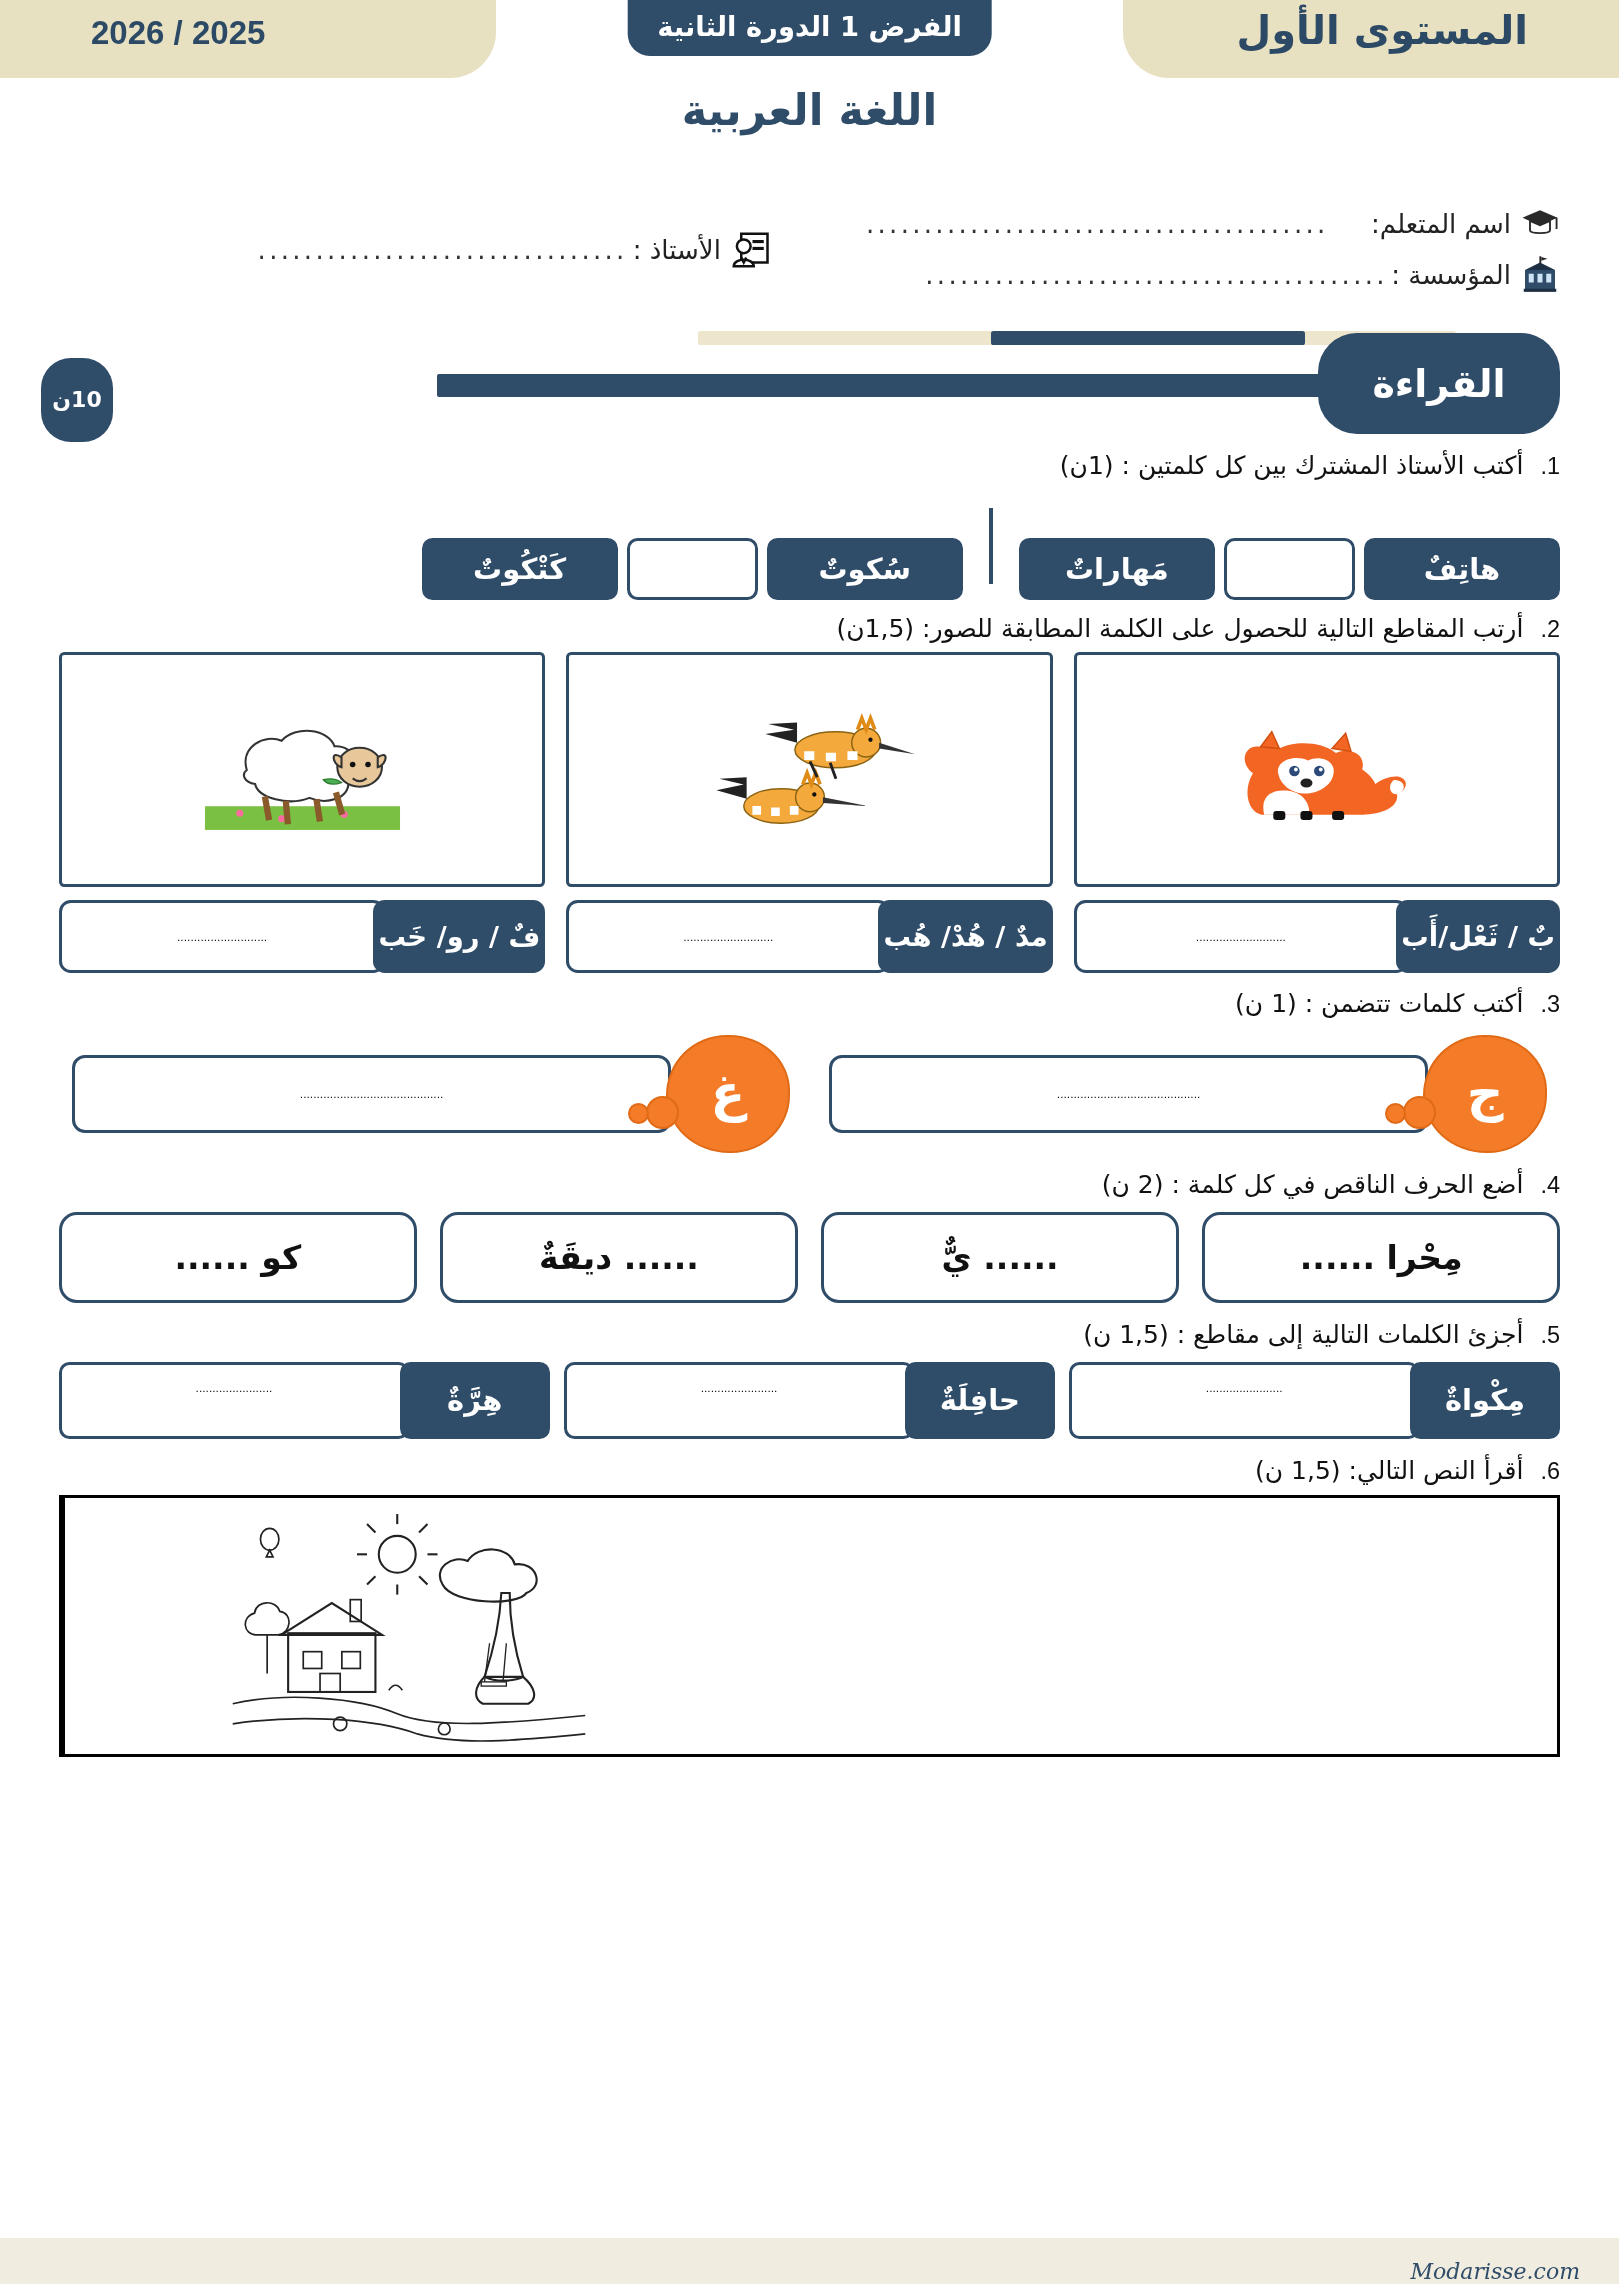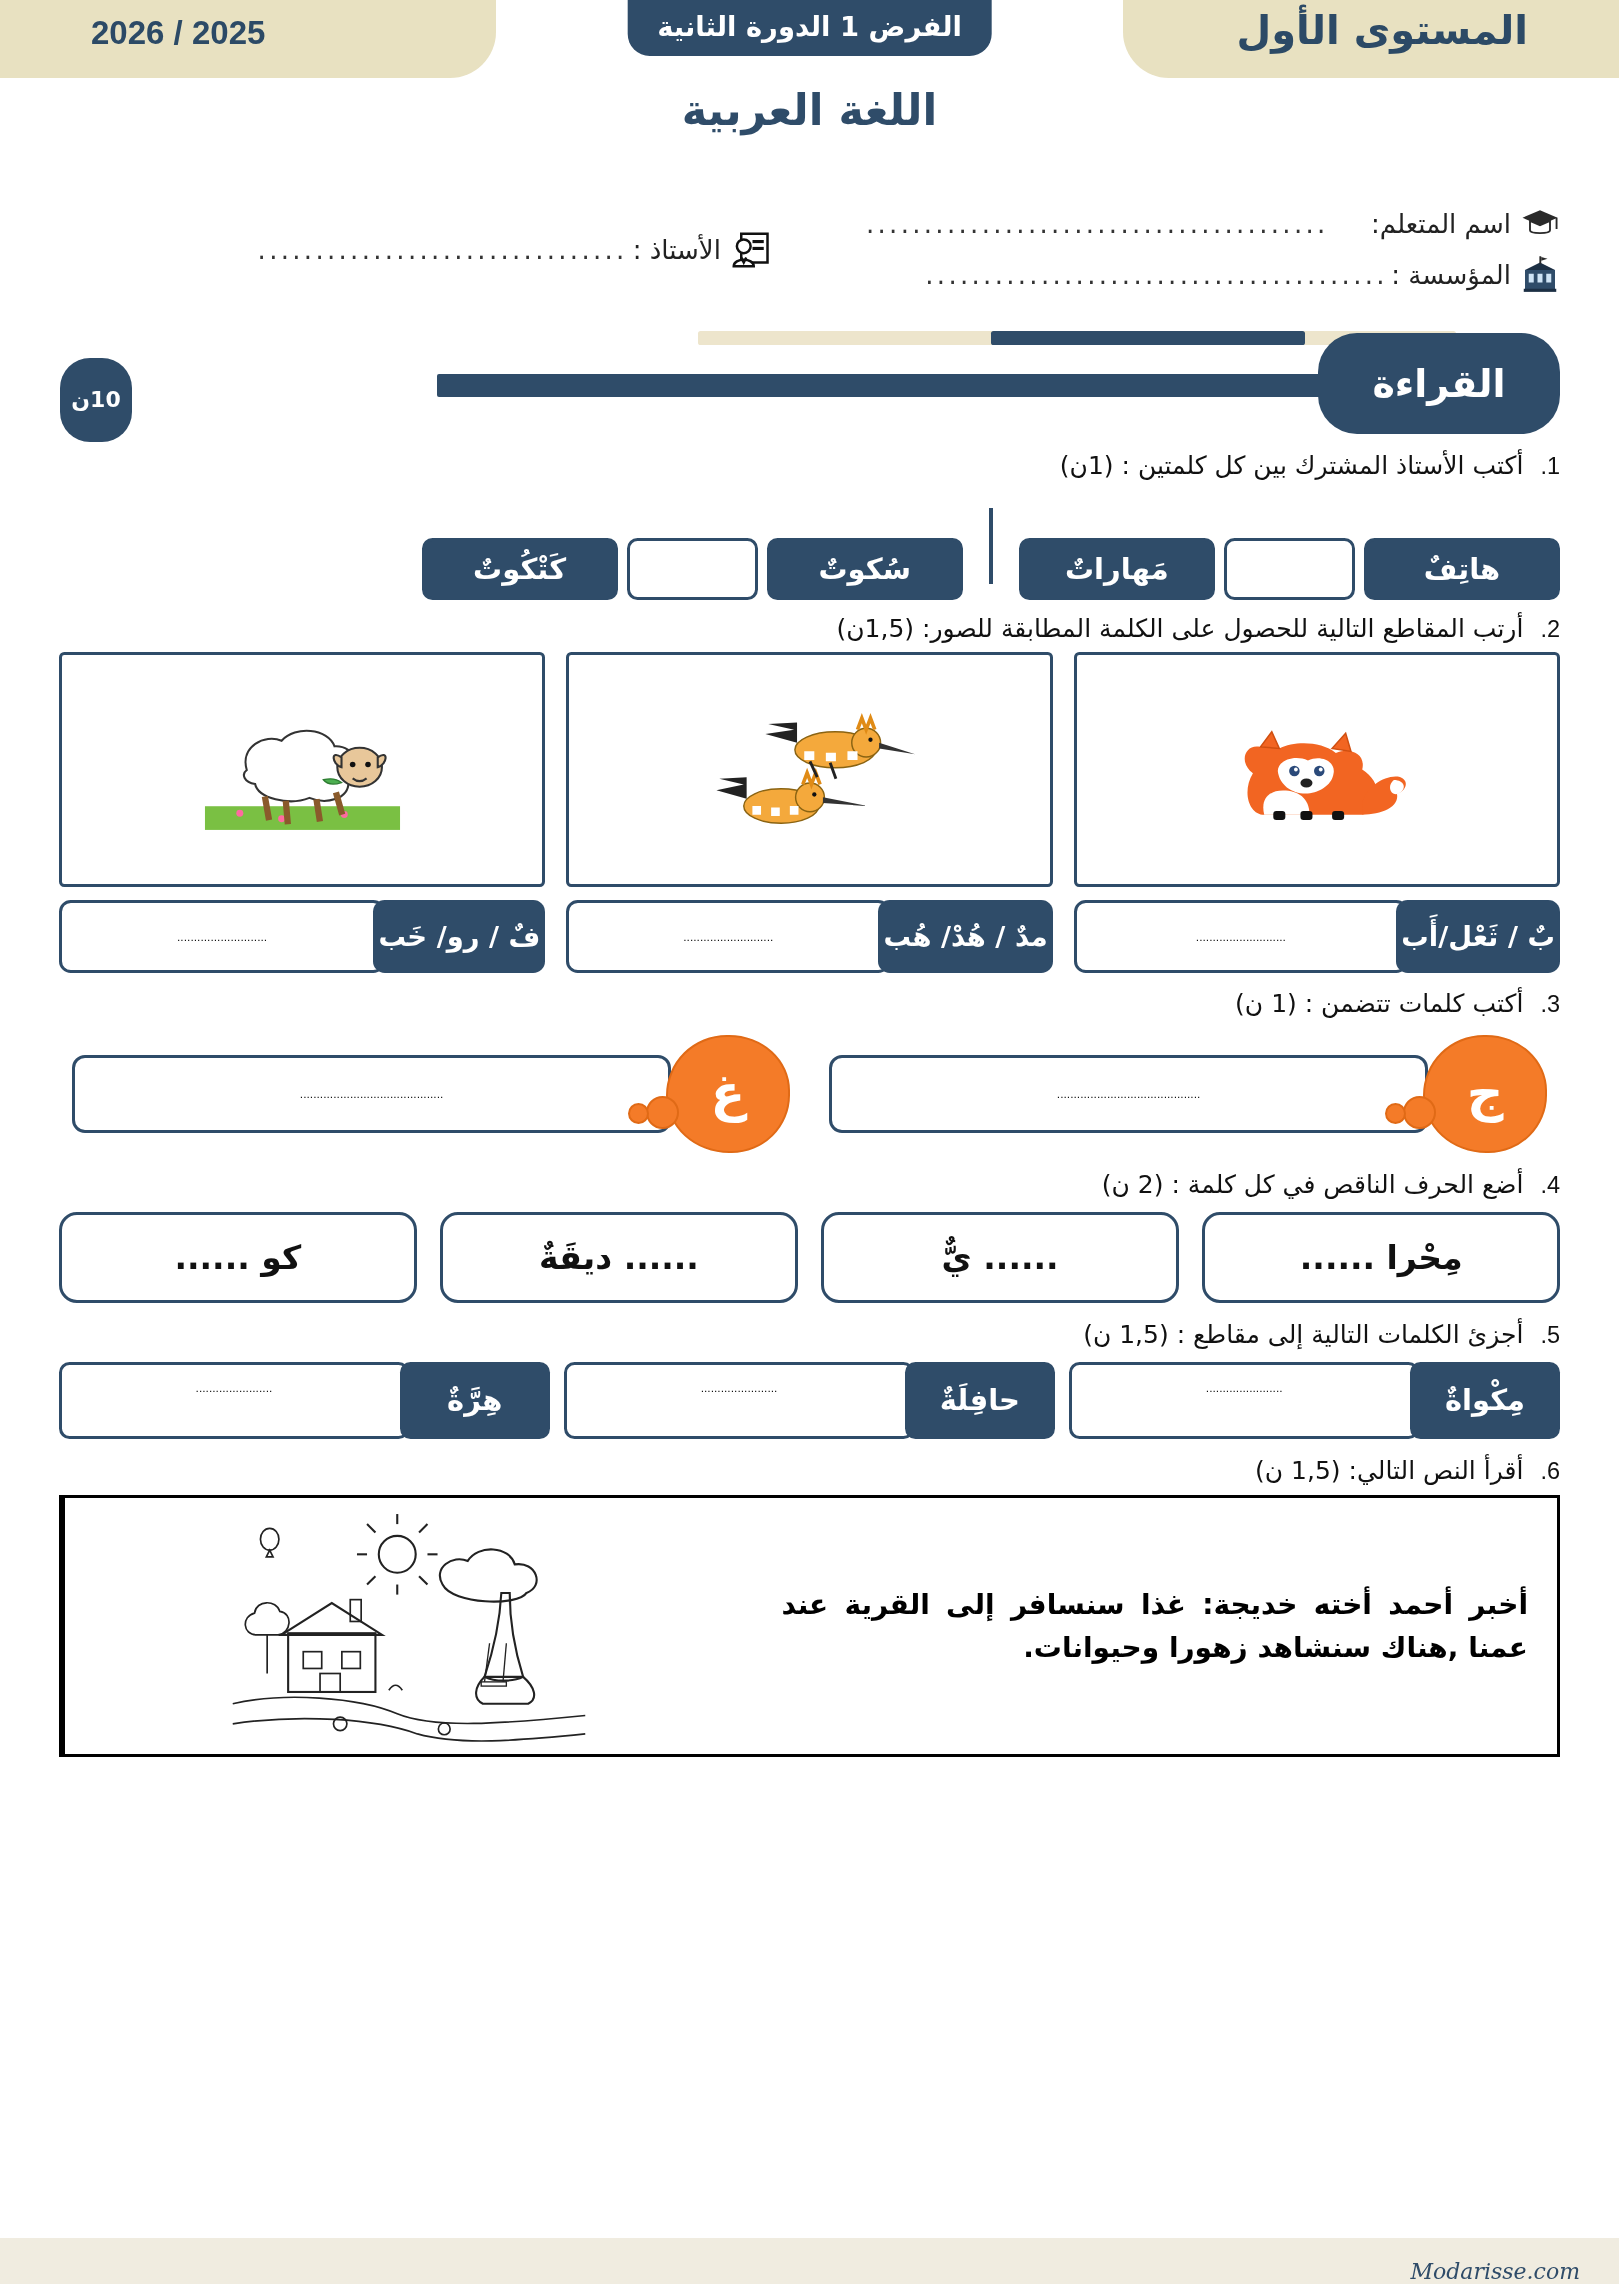--- a/index.html
+++ b/index.html
@@ -63,21 +63,21 @@
                   background: #2f4c69; border-radius: 2.6px; }
   .bar-line { position: absolute; right: 98px; top: 47px; width: 1084px; height: 23.5px;
               background: #2f4c69; border-radius: 2px; }
   .banner-pill {
     position: absolute; right: 59px; top: 6.5px; width: 242px; height: 101px;
     background: #2f4c69; border-radius: 39px; color: #fff;
     display: flex; align-items: center; justify-content: center;
     font-size: 38px; font-weight: bold;
   }
   .points-pill {
-    position: absolute; left: 60px; top: 31px; width: 72px; height: 84px;
+    position: absolute; left: 41px; top: 31px; width: 72px; height: 84px;
     background: #2f4c69; border-radius: 30px; color: #fff;
     display: flex; align-items: center; justify-content: center;
     font-size: 22px; font-weight: bold;
   }
 
   
   .ex { margin: 0 59px; }
   .ex-head {
     display: flex; align-items: baseline; gap: 17px; justify-content: flex-start;
     font-size: 25px; color: #111; margin-bottom: 3.9px; direction: rtl;
@@ -411,21 +411,20 @@
     </div>
   </div>
 
   <div class="ex" style="margin-top:17px;">
     <div class="ex-head">
       <span class="ex-num">6.</span>
       <span class="ex-text">أقرأ النص التالي: (1,5 ن)</span>
     </div>
     <div class="read-row">
       <div class="read-text">
-        <p>أخبر أحمد أخته خديجة: غذا سنسافر إلى القرية عند عمنا ,هناك سنشاهد زهورا وحيوانات.</p>
       </div>
       <div class="read-img">
         <svg viewBox="0 0 420 280" width="366" height="235">
           <rect x="0" y="0" width="420" height="280" fill="#fff"></rect>
 
           <circle cx="196" cy="54" r="22" fill="none" stroke="#222" stroke-width="2.5"></circle>
           <g stroke="#222" stroke-width="2.5">
             <line x1="196" y1="18" x2="196" y2="6"></line>
             <line x1="196" y1="102" x2="196" y2="90"></line>
             <line x1="232" y1="54" x2="244" y2="54"></line>

